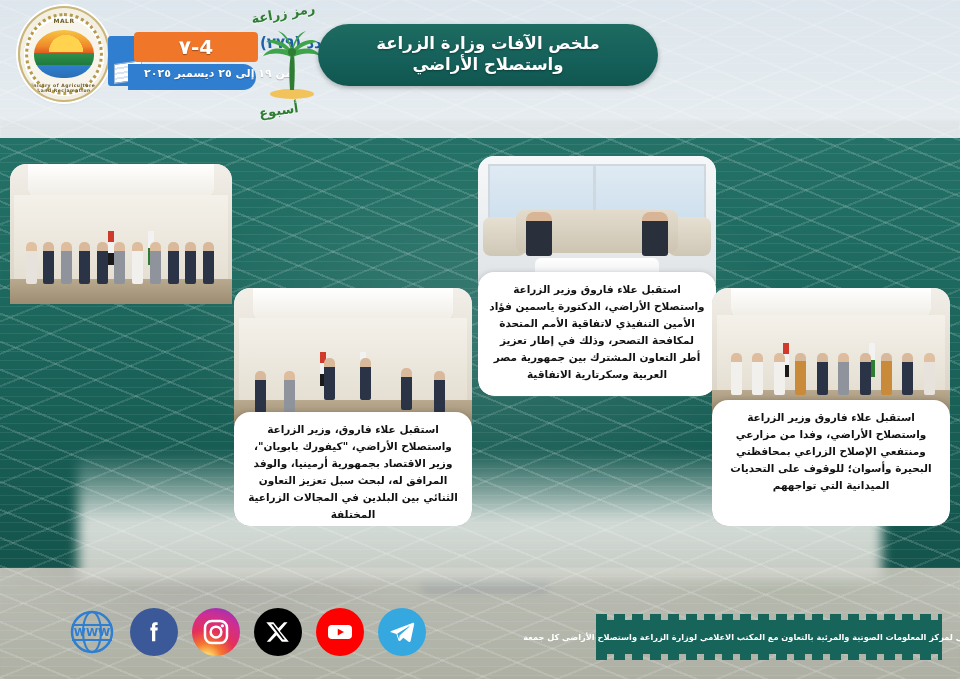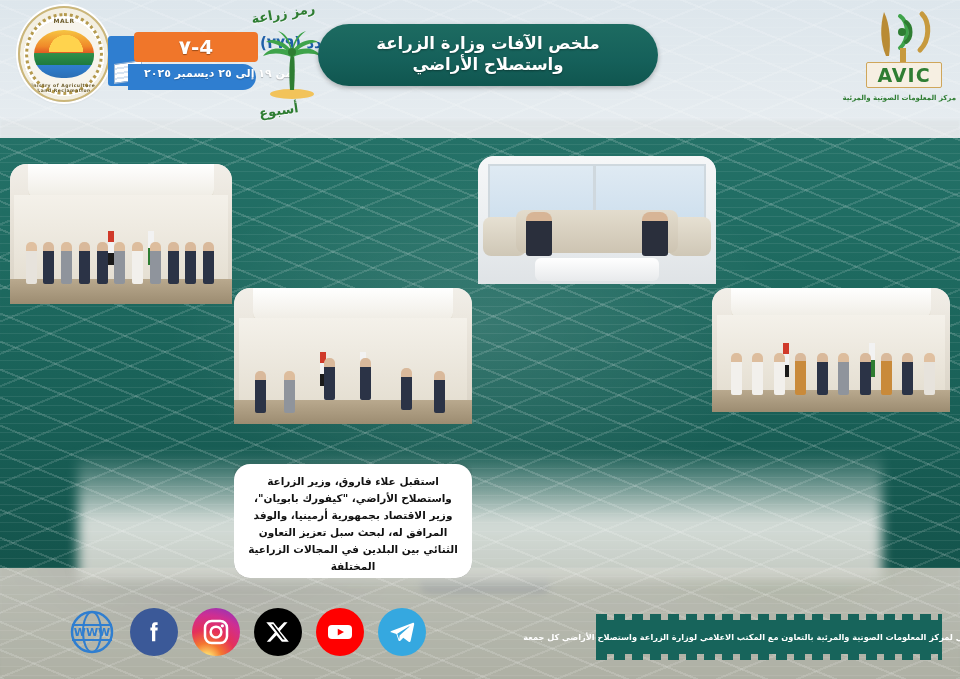--- a/index.html
+++ b/index.html
@@ -204,21 +204,21 @@
   .card-caption p {
     font-size: 10.5px; line-height: 1.62; color: #111111;
     text-align: center; font-weight: bold;
   }
 
   
   #card-1 { left: 10px;  top: 164px; width: 222px; height: 236px; }
   #card-1 .card-photo { height: 140px; }
   #card-1 .card-caption { height: 118px; }
 
-  #card-2 { left: 234px; top: 288px; width: 238px; height: 290px; }
+  #card-2 { left: 234px; top: 288px; width: 238px; height: 238px; }
   #card-2 .card-photo { height: 136px; }
   #card-2 .card-caption { height: 114px; }
 
   #card-3 { left: 478px; top: 156px; width: 238px; height: 240px; }
   #card-3 .card-photo { height: 128px; }
   #card-3 .card-caption { height: 124px; }
 
   #card-4 { left: 712px; top: 288px; width: 238px; height: 238px; }
   #card-4 .card-photo { height: 124px; }
   #card-4 .card-caption { height: 126px; }
@@ -369,34 +369,20 @@
         <circle cx="33" cy="22" r="4" fill="#2e7d32"></circle>
       </svg>
       <div class="palm-bot-txt">أسبوع</div>
     </div>
 
     <div class="title-banner">
       <span>ملخص الآفات وزارة الزراعة واستصلاح الأراضي</span>
     </div>
 
 
-    <div class="avic-logo">
-      <svg width="96" height="62" viewBox="0 0 96 62">
-        <path d="M30 52 C24 38 24 22 28 8 C34 20 35 38 33 52 Z" fill="#b98b35"></path>
-        <path d="M66 10 C74 18 74 36 64 46" stroke="#c79a3e" stroke-width="5" fill="none" stroke-linecap="round"></path>
-        <path d="M44 12 C53 18 53 36 44 44" stroke="#3ea34a" stroke-width="4" fill="none" stroke-linecap="round"></path>
-        <path d="M50 18 C56 22 56 34 50 38" stroke="#2e7d32" stroke-width="4" fill="none" stroke-linecap="round"></path>
-        <circle cx="46" cy="28" r="4" fill="#2e7d32"></circle>
-        <rect x="44" y="44" width="6" height="14" fill="#c79a3e"></rect>
-      </svg>
-      <div class="avic-word">
-        <span>AVIC</span>
-      </div>
-      <div class="avic-caption">مركز المعلومات الصوتية والمرئية</div>
-    </div>
   </div>
 
   <div class="card" id="card-1">
     <div class="card-photo">
       <div class="room">
         <div class="ceiling"></div>
         <div class="wallpanel"></div>
         <div class="floor"></div>
         <div class="flag" style="left:44%"></div>
         <div class="flag green" style="left:62%"></div>
@@ -441,20 +427,23 @@
       <div class="lounge">
         <div class="window"></div>
         <div class="armchair" style="left:2%"></div>
         <div class="armchair" style="right:2%"></div>
         <div class="sofa"></div>
         <div class="sitter" style="left:20%"></div>
         <div class="sitter" style="right:20%"></div>
         <div class="table"></div>
       </div>
     </div>
+    <div class="card-caption">
+      <p>استقبل علاء فاروق وزير الزراعة واستصلاح الأراضي، الدكتورة ياسمين فؤاد الأمين التنفيذي لاتفاقية الأمم المتحدة لمكافحة التصحر، وذلك في إطار تعزيز أطر التعاون المشترك بين جمهورية مصر العربية وسكرتارية الاتفاقية</p>
+    </div>
   </div>
 
   <div class="card" id="card-4">
     <div class="card-photo">
       <div class="room">
         <div class="ceiling"></div>
         <div class="wallpanel"></div>
         <div class="floor"></div>
         <div class="flag" style="left:30%"></div>
         <div class="flag green" style="left:66%"></div>
@@ -463,20 +452,23 @@
         <div class="person white" style="left:26%"></div>
         <div class="person robe" style="left:35%"></div>
         <div class="person" style="left:44%"></div>
         <div class="person grey" style="left:53%"></div>
         <div class="person" style="left:62%"></div>
         <div class="person robe" style="left:71%"></div>
         <div class="person" style="left:80%"></div>
         <div class="person light" style="left:89%"></div>
       </div>
     </div>
+    <div class="card-caption">
+      <p>استقبل علاء فاروق وزير الزراعة واستصلاح الأراضي، وفدا من مزارعي ومنتفعي الإصلاح الزراعي بمحافظتي البحيرة وأسوان؛ للوقوف على التحديات الميدانية التي تواجههم</p>
+    </div>
   </div>
 
   <div class="social-row">
 
     <a class="sicon s-www">
       <svg width="46" height="46" viewBox="0 0 46 46">
         <circle cx="23" cy="23" r="20" fill="none" stroke="#2f7ed0" stroke-width="2.5"></circle>
         <ellipse cx="23" cy="23" rx="9" ry="20" fill="none" stroke="#2f7ed0" stroke-width="2"></ellipse>
         <line x1="3" y1="16" x2="43" y2="16" stroke="#2f7ed0" stroke-width="2"></line>
         <line x1="3" y1="31" x2="43" y2="31" stroke="#2f7ed0" stroke-width="2"></line>

